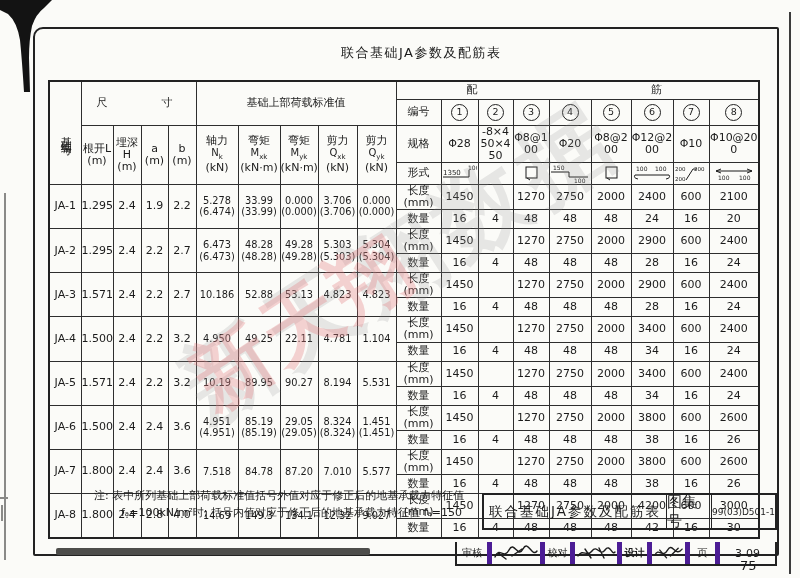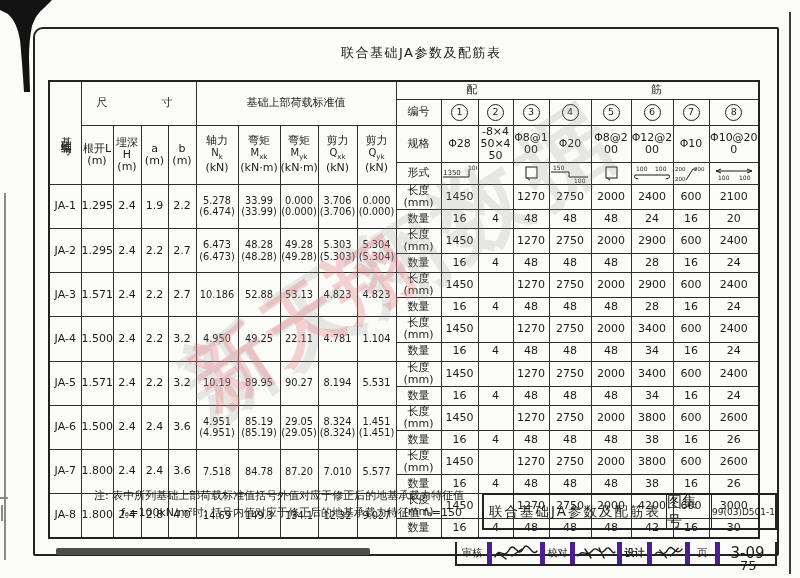--- a/index.html
+++ b/index.html
@@ -616,17 +616,17 @@
           <path d="M3,12 C8,4 12,14 17,7 S25,13 30,6 S37,12 40,8 M10,5 l6,9 M24,4 l5,10" fill="none" stroke="#1d1d1d" stroke-width="1.4" stroke-linecap="round"></path>
         </svg>
     </div>
     <div class="bc" style="width:30px;font-weight:bold;">设计</div>
     <div class="bc sig" style="width:38px;">
       <svg width="34" height="18" viewBox="0 0 34 18">
           <path d="M3,11 C7,3 11,15 16,6 S24,14 31,5 M8,6 l7,8 M19,12 l8,-8" fill="none" stroke="#1d1d1d" stroke-width="1.4" stroke-linecap="round"></path>
         </svg>
     </div>
     <div class="bc" style="width:30px;">页</div>
-    <div class="bc" style="flex:1;font-size:15px;">3-09</div>
+    <div class="bc" style="flex:1;font-size:11px;">3-09</div>
   </div>
 
   <div class="pagenum">75</div>
 </div>
 
 </body></html>

